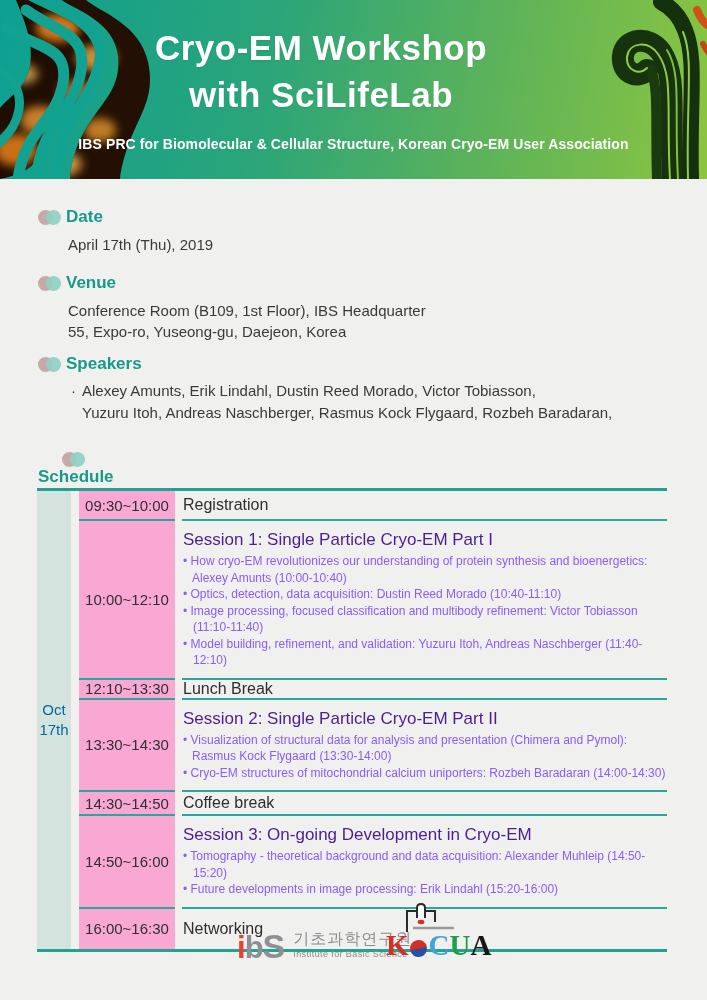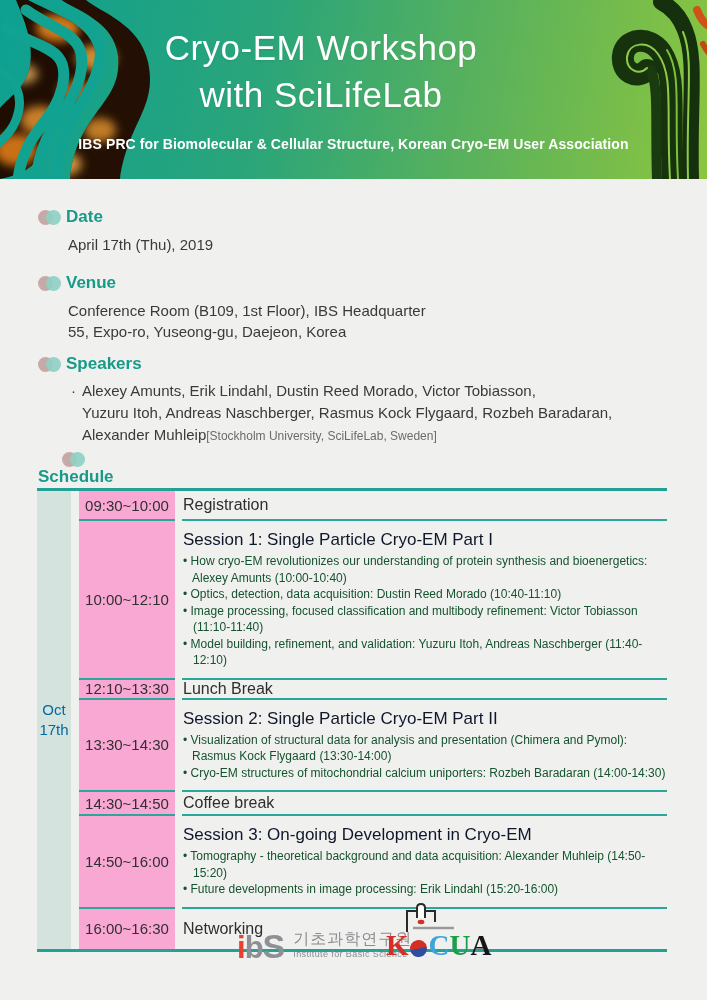--- a/index.html
+++ b/index.html
@@ -6,21 +6,21 @@
   body{font-family:"Liberation Sans",sans-serif;background:#d8d8d8;}
   .page{position:relative;width:707px;height:1000px;background:#f0f0ef;overflow:hidden;margin:0 auto;}
 
   
   .header{position:absolute;left:0;top:0;width:707px;height:179px;
     background:linear-gradient(100deg,#0da092 0%,#2ba579 38%,#5bb25b 68%,#8cc53f 100%);}
   .header-art{position:absolute;top:0;}
   .header-art.left{left:0;}
   .header-art.right{right:0;}
   .title{position:absolute;left:0;top:24px;width:642px;text-align:center;color:#ffffff;
-    font-size:35px;font-weight:normal;line-height:47px;letter-spacing:.5px;
+    font-size:35px;font-weight:bold;line-height:47px;letter-spacing:.5px;
     text-shadow:0 1px 2px rgba(0,0,0,.08);}
   .subtitle{position:absolute;left:0;top:136px;width:707px;text-align:center;color:#ffffff;
     font-size:14px;font-weight:bold;letter-spacing:.1px;}
 
   
   .sec-head{position:absolute;left:38px;display:flex;align-items:center;}
   .dots{position:relative;width:24px;height:15px;margin-right:4px;}
   .dots .d1,.dots .d2{position:absolute;top:0;width:15px;height:15px;border-radius:50%;}
   .dots .d1{left:0;background:#c6aaa7;}
   .dots .d2{left:8px;background:#8fd0c4;opacity:.92;}
@@ -41,22 +41,22 @@
     display:flex;align-items:center;justify-content:center;font-size:15px;color:#303030;box-sizing:border-box;}
   .srow .content{flex:1;margin-left:7px;border-bottom:2px solid #2aa79a;box-sizing:border-box;
     display:flex;flex-direction:column;justify-content:center;}
   .srow:last-child .time,.srow:last-child .content{border-bottom:none;}
   .srow:nth-child(1){height:30px;}
   .srow:nth-child(3){height:20px;}
   .srow:nth-child(5){height:24px;}
   .srow:nth-child(7){height:40px;}
   .srow.session .content{justify-content:flex-start;padding:7px 0 9px 1px;}
   .rtitle{font-size:16px;color:#2e2e2e;padding-left:1px;}
-  .stitle{font-size:17px;color:#0f172a;line-height:23px;margin-bottom:2px;}
-  .item{font-size:12px;color:#14532d;line-height:16.5px;}
+  .stitle{font-size:17px;color:#4c1d95;line-height:23px;margin-bottom:2px;}
+  .item{font-size:12px;color:#8b5cf6;line-height:16.5px;}
   .item .iline{padding-left:10px;text-indent:-10px;}
   .item .cont{padding-left:9px;}
 
   
   .ibs-logo{position:absolute;left:237px;top:929px;display:flex;align-items:flex-start;}
   .ibs-letters{font-weight:bold;font-size:31px;line-height:34px;letter-spacing:-1px;}
   .ibs-letters .i{color:#e8412e;}
   .ibs-letters .b{color:#8e9093;}
   .ibs-letters .s{color:#8e9093;font-size:34px;}
   .ibs-text{margin-left:9px;color:#8a8c8e;}
@@ -156,23 +156,20 @@
   <div class="sec-head" style="top:354px;">
     <span class="dots">
         <span class="d1"></span>
         <span class="d2"></span>
       </span>
     <span class="sec-title">Speakers</span>
   </div>
   <div class="body-text" style="left:71px;top:380px;line-height:22px;">
     <div><span class="spk-bullet">·</span><span>Alexey Amunts, Erik Lindahl, Dustin Reed Morado, Victor Tobiasson,</span></div>
     <div style="padding-left:11px;">Yuzuru Itoh, Andreas Naschberger,  Rasmus Kock Flygaard, Rozbeh Baradaran,</div>
-    <div style="padding-left:11px;">
-      <span>Alexander Muhleip</span><span class="affil">[Stockholm University, SciLifeLab, Sweden]</span>
-    </div>
   </div>
 
   <div class="sec-head" style="top:452px;flex-direction:column;">
     <span class="dots">
         <span class="d1"></span>
         <span class="d2"></span>
       </span>
     <span class="sec-title">Schedule</span>
   </div>
 

